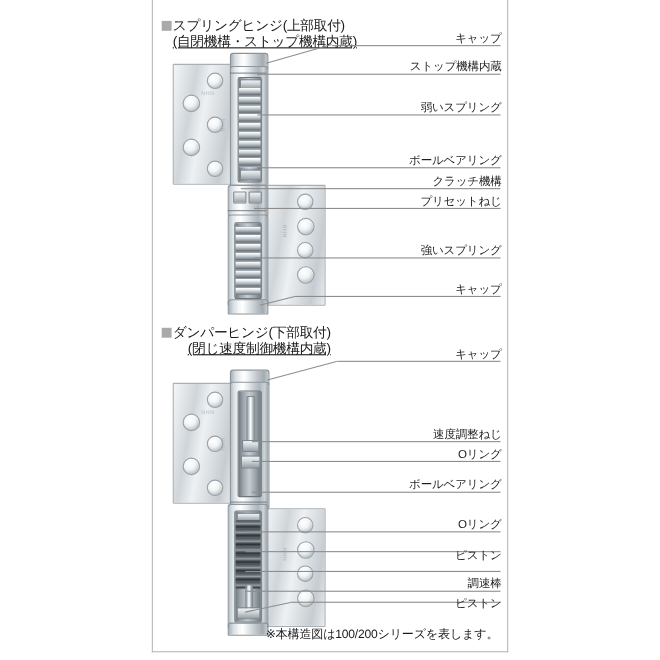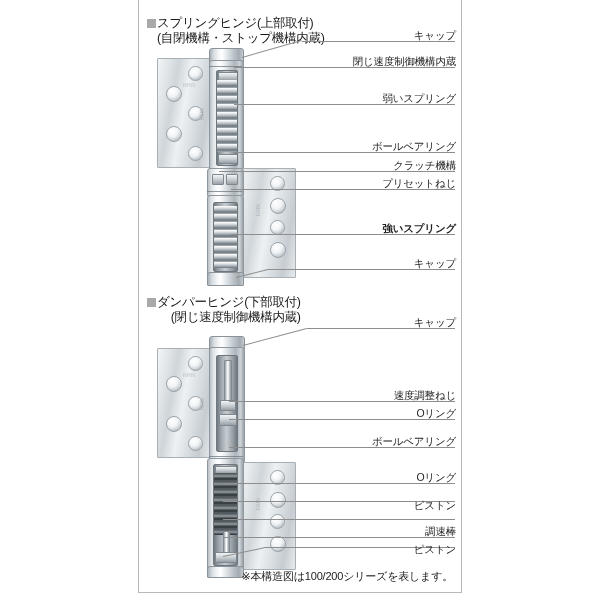--- a/index.html
+++ b/index.html
@@ -47,20 +47,21 @@
     display: inline-block;
     width: 9px;
     height: 9px;
     background: #a9a9a9;
     vertical-align: -1px;
     margin-right: 1px;
   }
   .heading .line2 {
     display: block;
     margin-left: 10px;
+    text-decoration: underline;
   }
   #heading-spring { top: 16px; }
   #heading-damper { top: 295px; text-align: right; }
 
   
   .callout {
     position: absolute;
     right: 5px;
     width: 160px;
     text-align: right;
@@ -263,26 +264,26 @@
       <div class="rule" style="left:95px;  top:152px; width:221px;"></div>
       <div class="rule" style="left:80px;  top:171px; width:236px;"></div>
       <div class="rule" style="left:92px;  top:189px; width:224px;"></div>
       <div class="rule" style="left:92px;  top:234px; width:224px;"></div>
 
       <div class="diag" style="left:97px; top:277px; width:33px; transform:rotate(-14deg);"></div>
       <div class="rule" style="left:129px; top:269px; width:187px;"></div>
     </div>
 
     <div class="callout" style="top:29px;">キャップ</div>
-    <div class="callout" style="top:55px;">閉じ速度制御機構内蔵</div>
+    <div class="callout" style="top:55px;">ストップ機構内蔵</div>
     <div class="callout" style="top:92px;">弱いスプリング</div>
     <div class="callout" style="top:140px;">ボールベアリング</div>
     <div class="callout" style="top:177px;">プリセットねじ</div>
     <div class="callout" style="top:159px;">クラッチ機構</div>
-    <div class="callout" style="top:222px;font-weight:bold;">強いスプリング</div>
+    <div class="callout" style="top:222px;">強いスプリング</div>
     <div class="callout" style="top:257px;">キャップ</div>
 
     <div class="heading" id="heading-damper">
       <span class="bullet"></span><span>ダンパーヒンジ(下部取付)</span>
       <span class="line2">(閉じ速度制御機構内蔵)</span>
     </div>
 
     <div>
       <div class="plate" style="left:18px; top:348px; width:55px; height:110px;">
         <div class="plate-face"></div>

